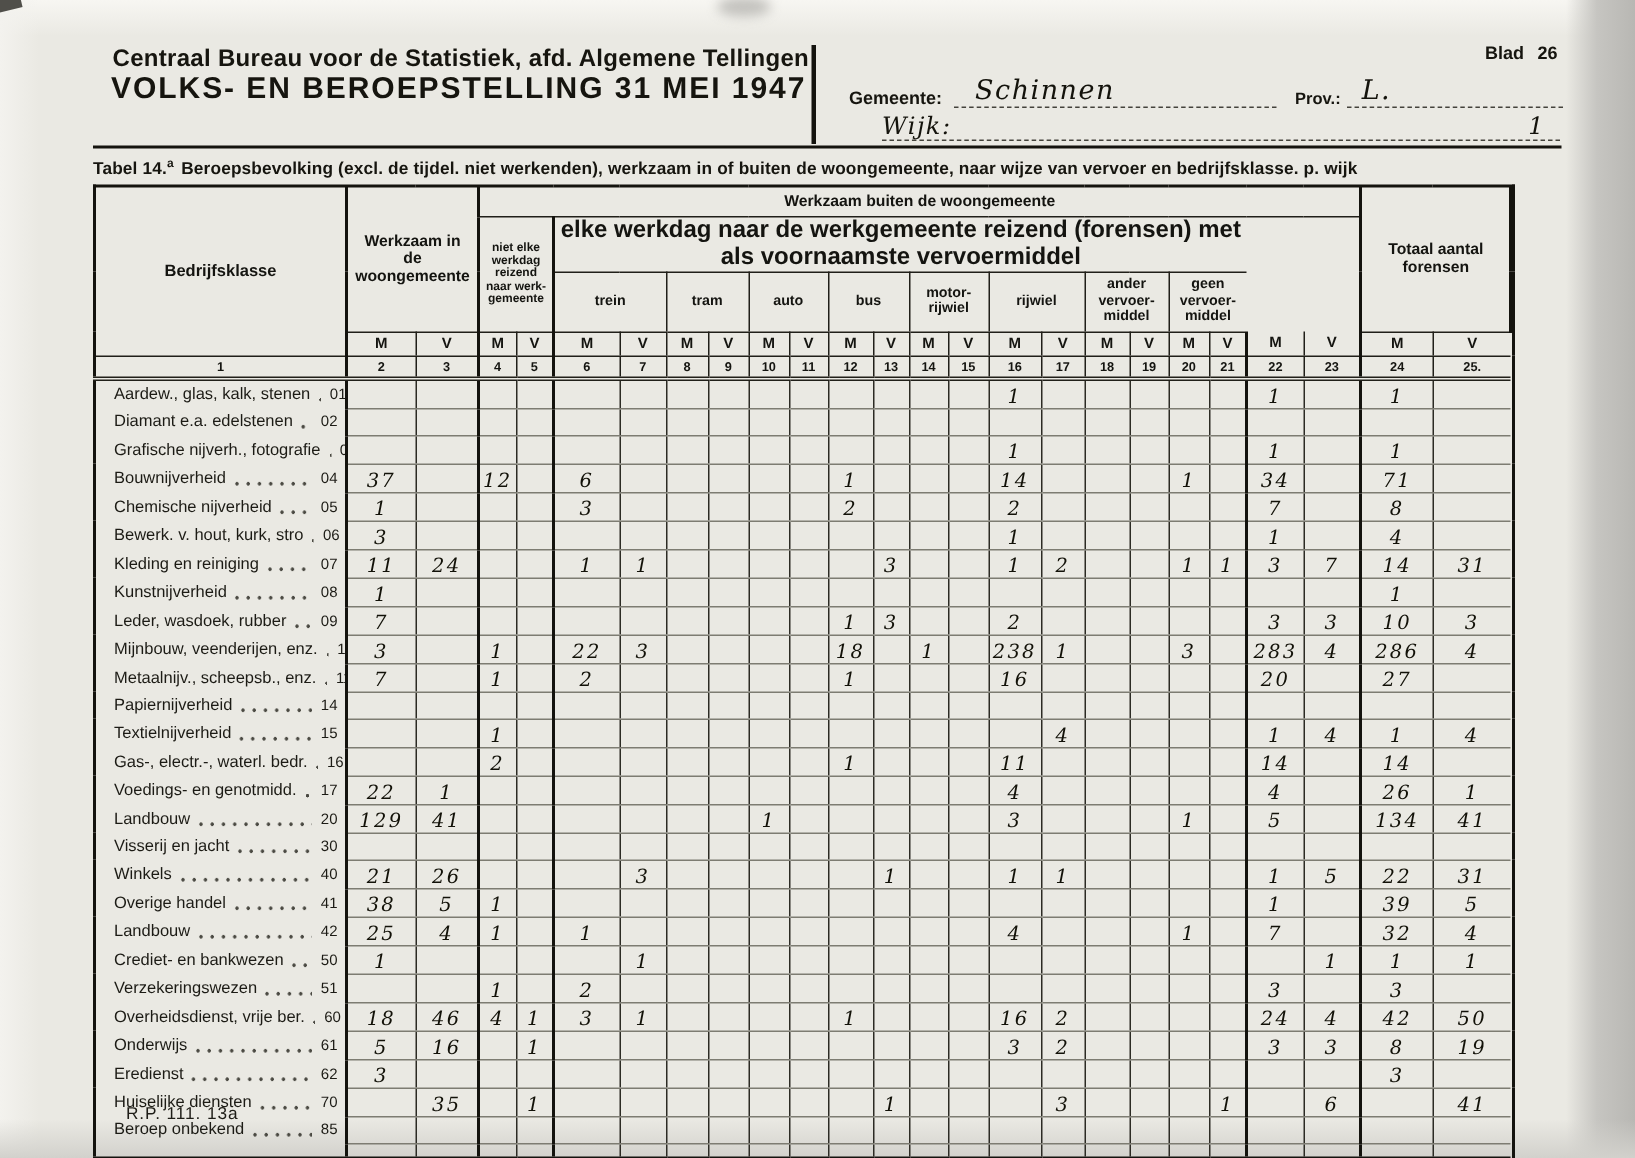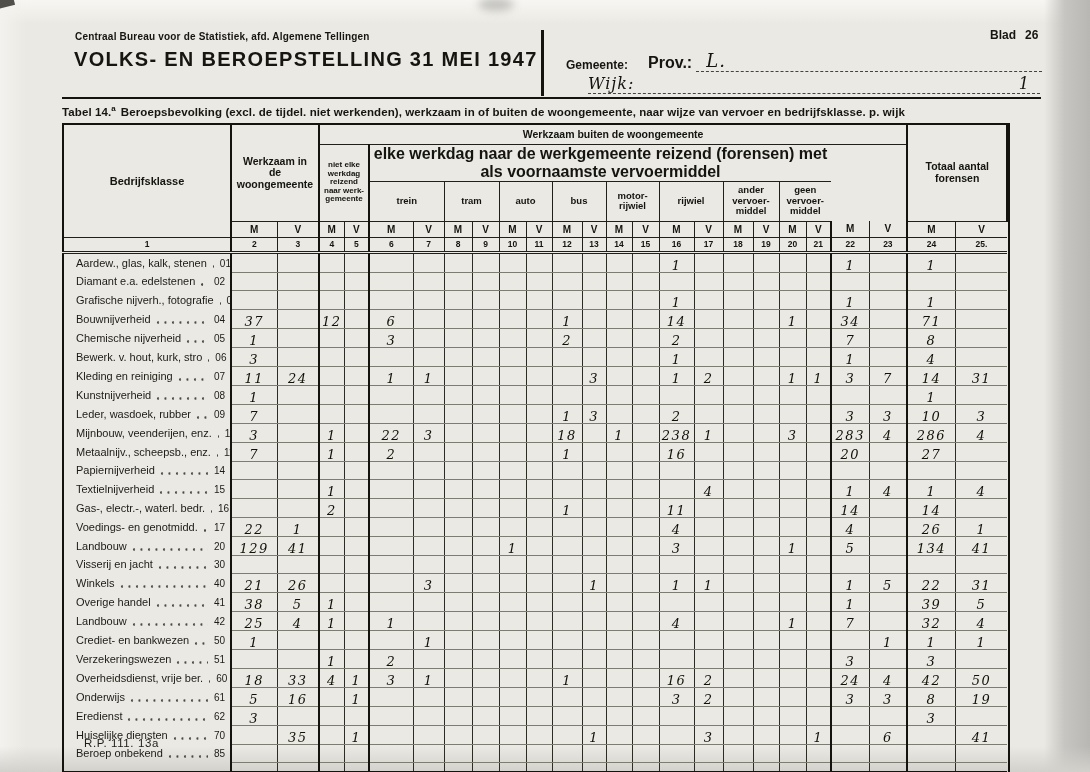--- a/index.html
+++ b/index.html
@@ -15,30 +15,30 @@
   .edge-left{position:absolute;left:0;top:0;width:26px;height:100%;
     background:linear-gradient(90deg,#f3f2ee,rgba(243,242,238,0));}
   .edge-right{position:absolute;right:0;top:0;width:46px;height:100%;
     background:linear-gradient(90deg,rgba(197,196,192,0),#c6c5c1 45%,#b8b7b3 100%);}
   .edge-bottom{position:absolute;left:0;bottom:0;width:100%;height:26px;
     background:linear-gradient(180deg,rgba(213,212,207,0),#d2d1cc);}
   .speck{position:absolute;left:-4px;top:-4px;width:18px;height:11px;background:#504f4a;transform:rotate(-14deg);}
   .smudge{position:absolute;left:478px;top:-2px;width:36px;height:13px;background:#b2b1ad;border-radius:50%;filter:blur(4px);opacity:.75;}
 
   
-  .agency{position:absolute;left:75px;top:31px;font-size:10px;font-weight:bold;letter-spacing:.2px;}
+  .agency{position:absolute;left:75px;top:31px;font-size:16px;font-weight:bold;letter-spacing:.2px;}
   .main-title{position:absolute;left:74px;top:48px;font-size:20px;font-weight:bold;letter-spacing:1.3px;}
   .vdiv{position:absolute;left:541px;top:30px;width:2.5px;height:66px;background:#14130e;}
   .blad{position:absolute;left:990px;top:28px;font-size:12px;font-weight:bold;}
   .blad span{margin-left:9px;}
   .gem-row{position:absolute;left:566px;top:50px;width:476px;display:flex;align-items:flex-end;}
   .glabel{font-size:12px;font-weight:bold;white-space:nowrap;padding-right:8px;}
   .fill-line{border-bottom:1.6px dashed #44433c;text-align:left;padding-left:14px;}
   .g1{flex:1.5;} .g2{flex:1;padding-left:10px;}
-  .plabel{font-size:16px;font-weight:bold;white-space:nowrap;padding:0 4px 0 12px;}
+  .plabel{font-size:11px;font-weight:bold;white-space:nowrap;padding:0 4px 0 12px;}
   .hw-big{font-family:"DejaVu Serif",serif;font-style:italic;font-size:18px;letter-spacing:1px;color:#14130c;}
   .wijk-row{position:absolute;left:588px;top:74px;width:452px;display:flex;align-items:baseline;
     border-bottom:1.6px dashed #44433c;justify-content:space-between;}
   .wijk-row .hw-big{font-size:16px;margin-right:10px;}
   .rule-top{position:absolute;left:62px;top:97px;width:979px;height:2.3px;background:#14130e;}
   .table-title{position:absolute;left:62px;top:104px;font-size:11.5px;font-weight:bold;letter-spacing:.1px;}
   .table-title sup{font-size:8px;}
   .table-title .tt-text{margin-left:5px;}
 
   
@@ -88,20 +88,21 @@
 <div class="smudge"></div>
 
 <div class="agency">Centraal Bureau voor de Statistiek, afd. Algemene Tellingen</div>
 <div class="main-title">VOLKS- EN BEROEPSTELLING 31 MEI 1947</div>
 <div class="vdiv"></div>
 <div class="blad">
   <b>Blad</b><span>26</span>
 </div>
 <div class="gem-row">
   <span class="glabel">Gemeente:</span>
+  <span class="fill-line g1"><span class="hw-big">Schinnen</span></span>
   <span class="plabel">Prov.:</span>
   <span class="fill-line g2"><span class="hw-big">L.</span></span>
 </div>
 <div class="wijk-row">
   <span class="hw-big">Wijk:</span>
   <span class="hw-big">1</span>
 </div>
 <div class="rule-top"></div>
 <div class="table-title">
   <span>Tabel 14.</span><sup>a</sup><span class="tt-text">Beroepsbevolking (excl. de tijdel. niet werkenden), werkzaam in of buiten de woongemeente, naar wijze van vervoer en bedrijfsklasse. p. wijk</span>
@@ -940,21 +941,21 @@
       </tr>
       <tr>
         <td class="label-cell">
           <div class="label-inner">
             <span class="rlabel">Overheidsdienst, vrije ber.</span>
             <span class="leader"></span>
             <span class="rcode">60</span>
           </div>
         </td>
         <td class="bL2"><span class="hw">18</span></td>
-        <td><span class="hw">33</span></td>
+        <td><span class="hw">46</span></td>
         <td class="bL2"><span class="hw">4</span></td>
         <td><span class="hw">1</span></td>
         <td class="bL2"><span class="hw">3</span></td>
         <td><span class="hw">1</span></td>
         <td></td>
         <td></td>
         <td></td>
         <td></td>
         <td><span class="hw">1</span></td>
         <td></td>

